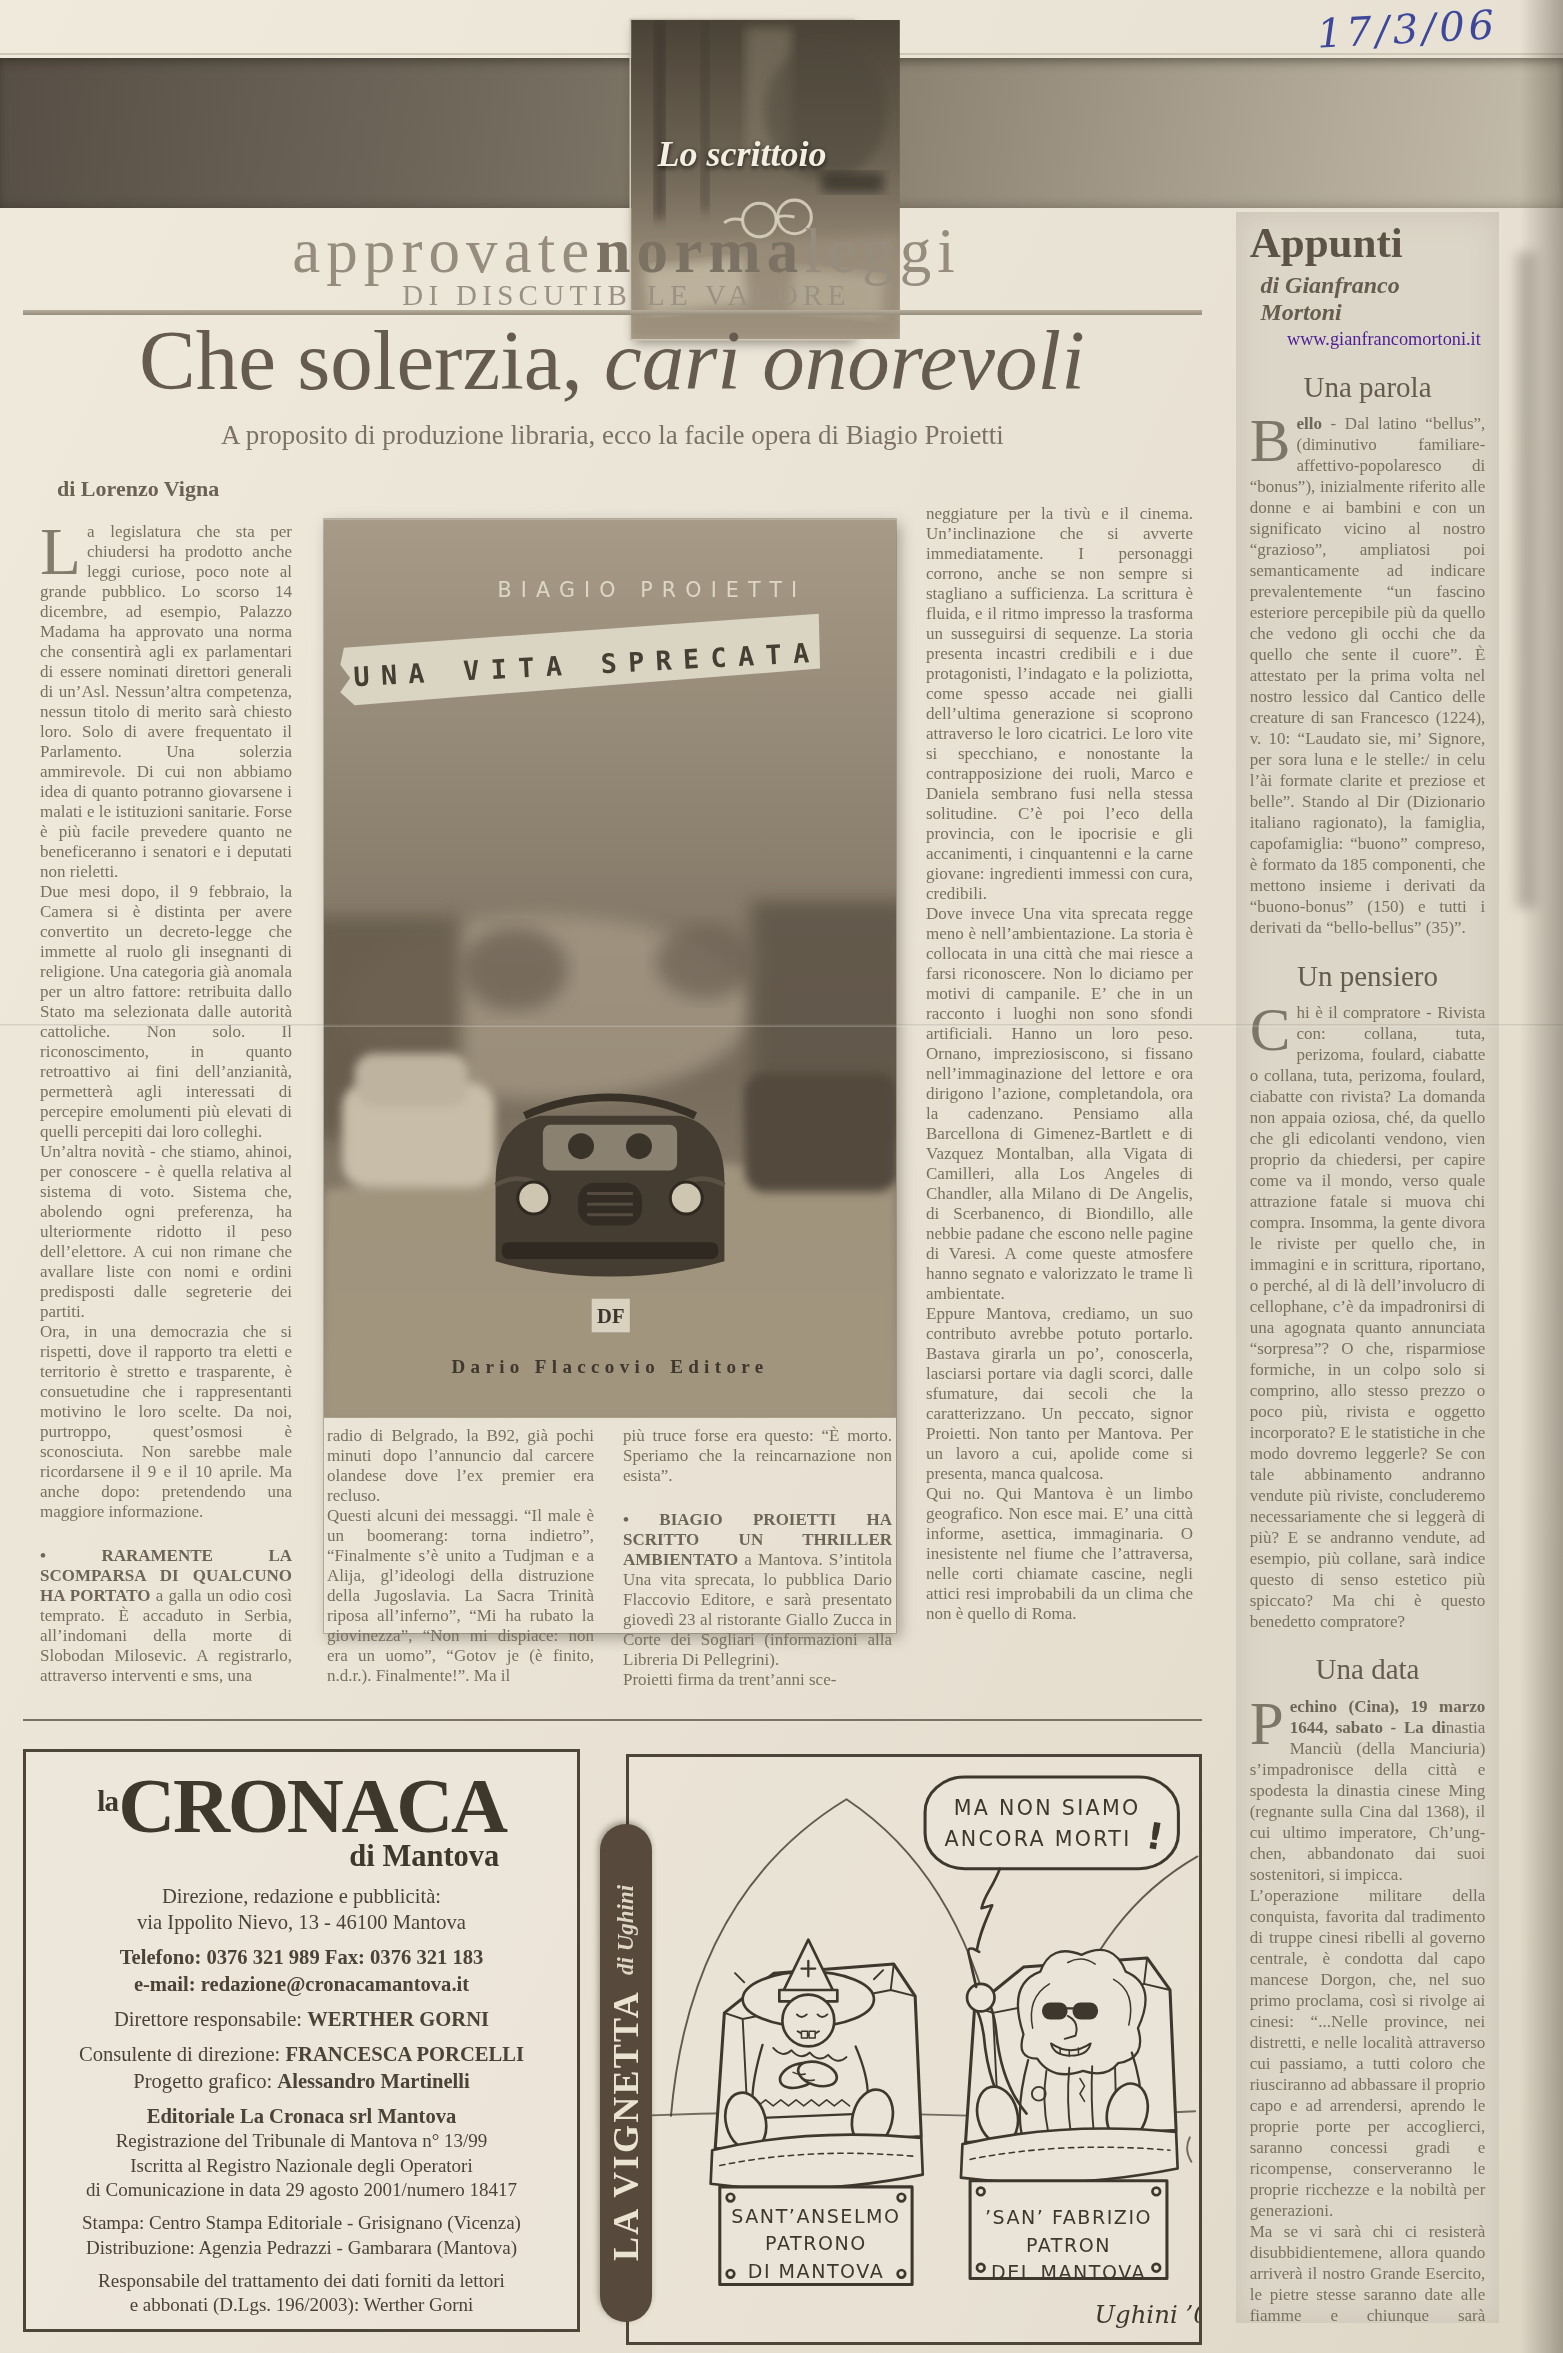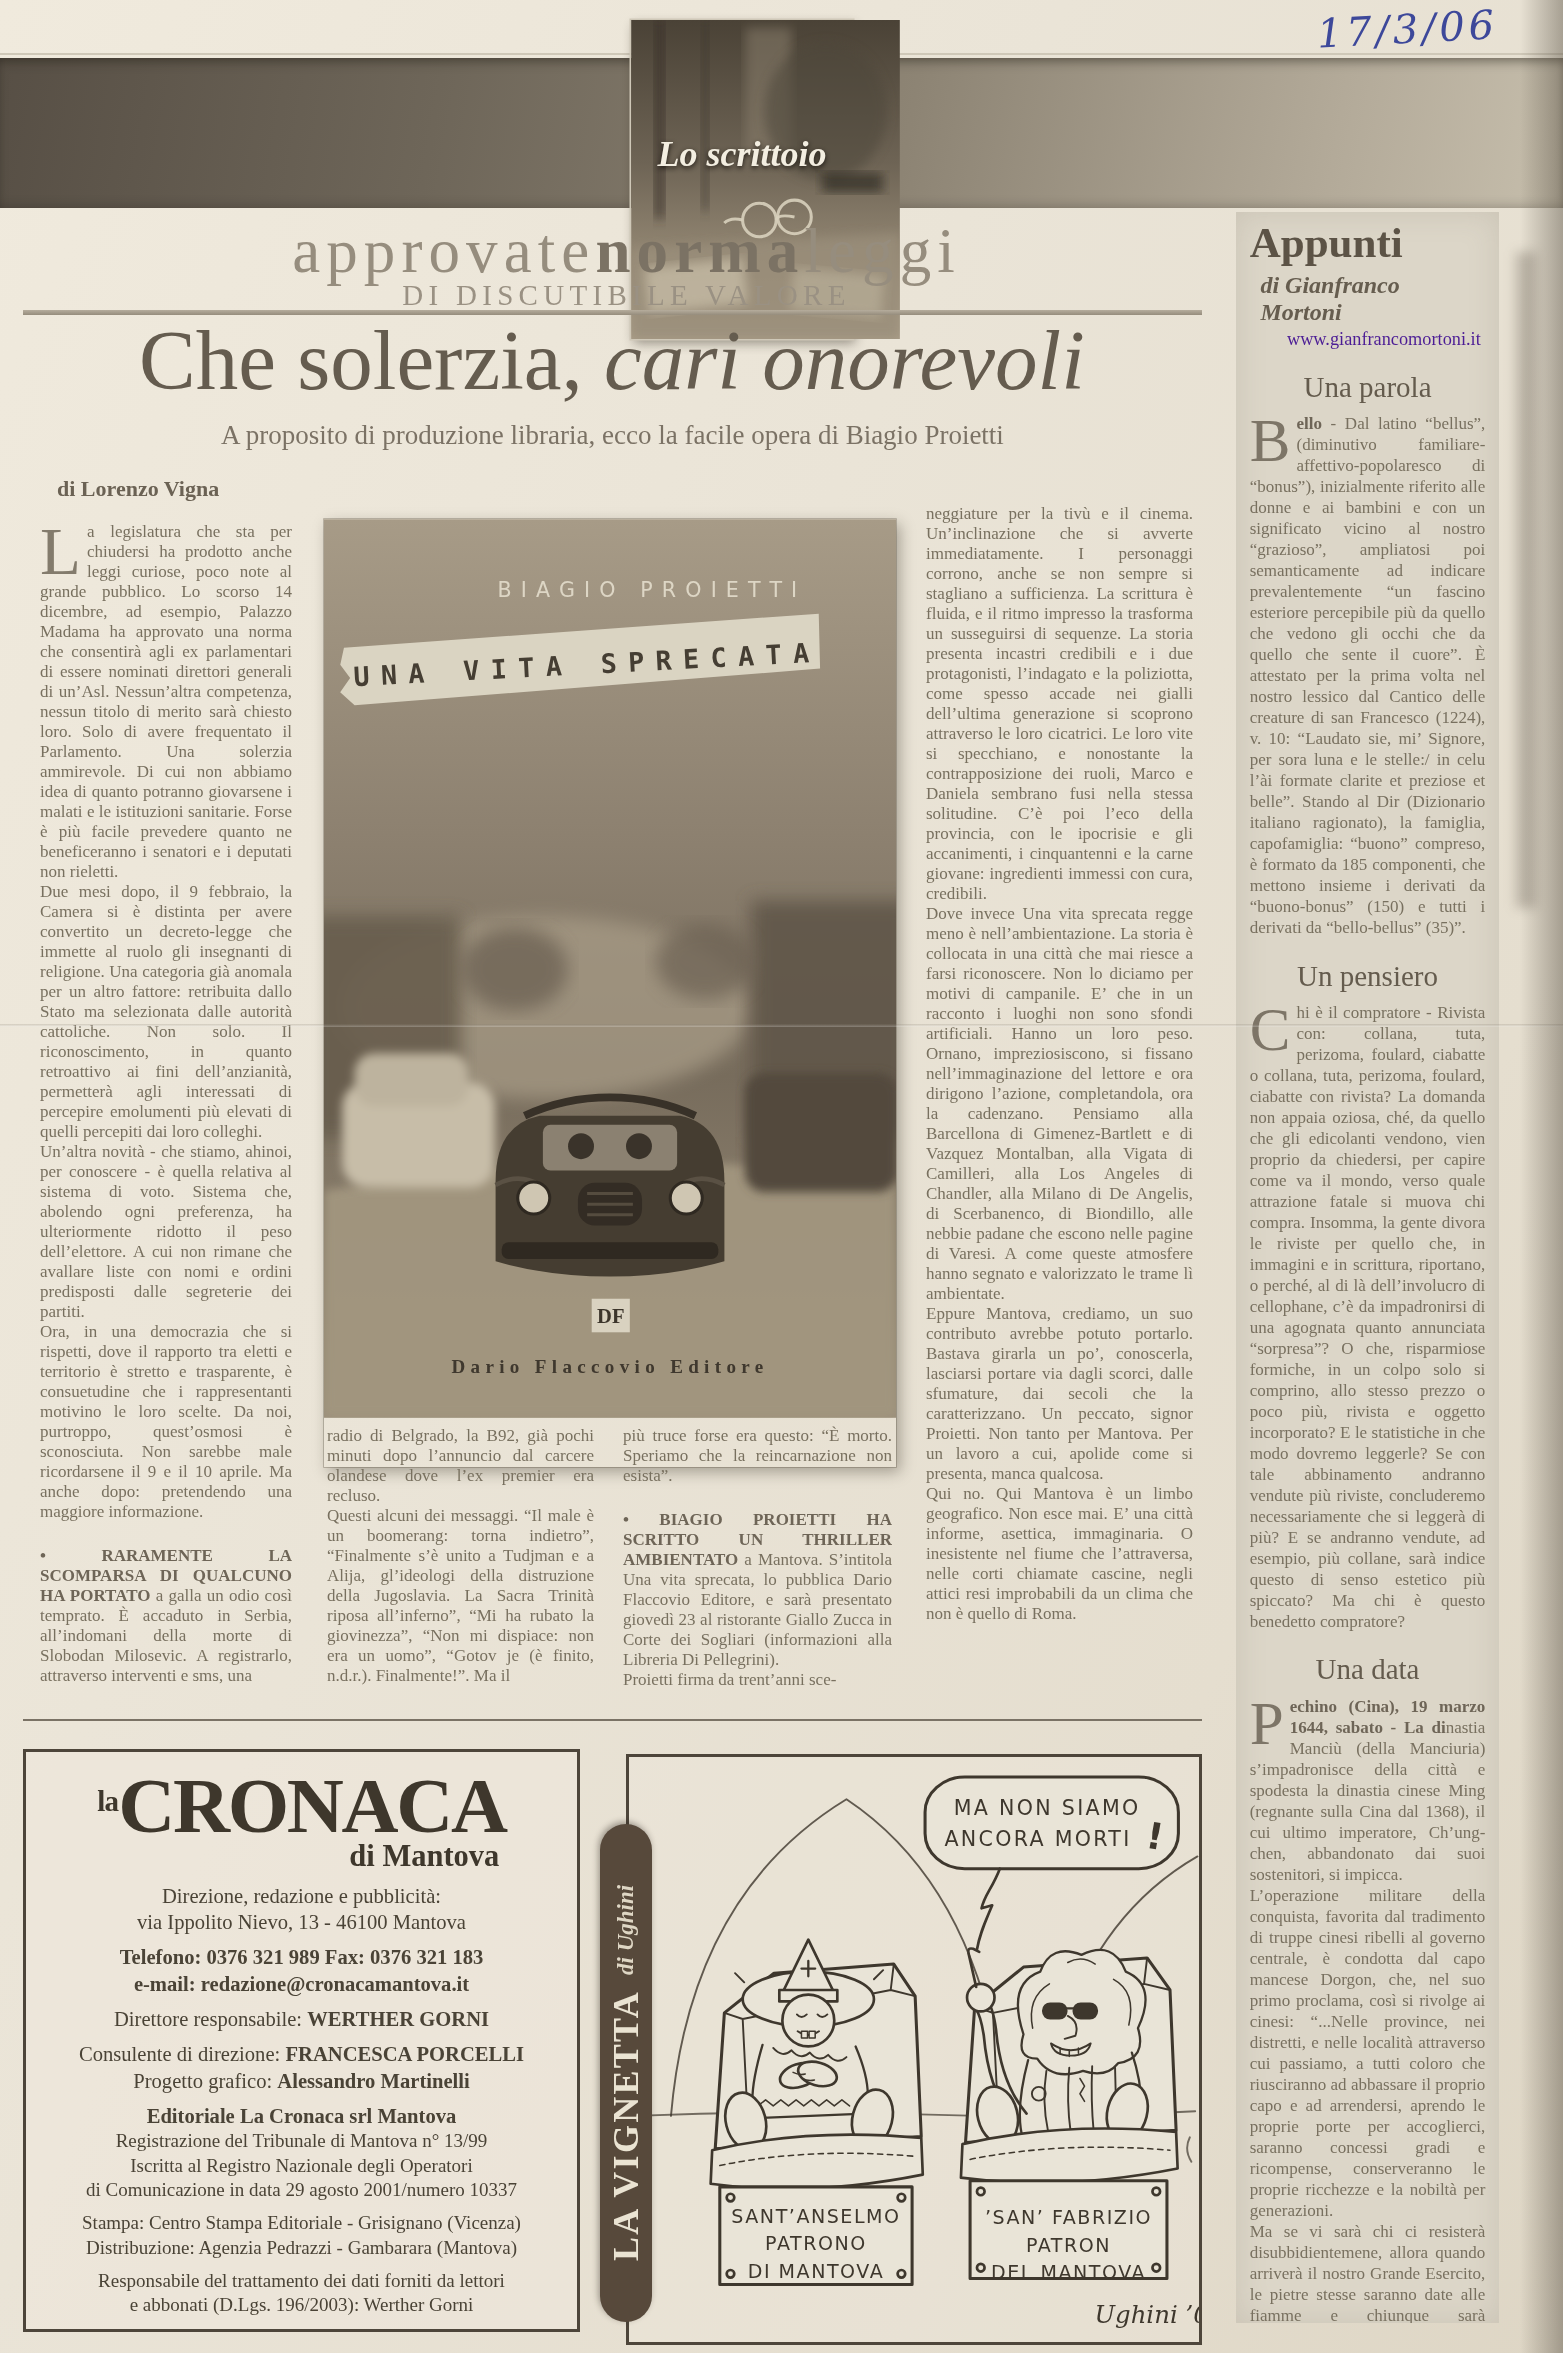--- a/index.html
+++ b/index.html
@@ -37,21 +37,21 @@
   .bodycol p{margin:0;}
   #col1{left:40px;top:522px;width:252px;height:1192px;}
   #col2{left:327px;top:1426px;width:267px;height:290px;}
   #col3{left:623px;top:1426px;width:269px;height:290px;}
   #col4{left:926px;top:504px;width:267px;height:1191px;}
   .dc{float:left;font-size:67px;line-height:53px;padding:3.1px 6.1px 0 0;color:#837b6c;}
   .bld{font-weight:700;color:#6e6557;}
   .gap{margin-top:24.4px !important;}
   .rule-2{left:23px;top:1719px;width:1179px;height:2.3px;background:#7a7265;}
   
-  .cover{left:324px;top:519px;width:572px;height:948px;box-shadow:0 0 0 0.8px rgba(90,80,65,.4), 3.8px 5.3px 13.7px rgba(40,33,24,.35);}
+  .cover{left:324px;top:519px;width:572px;height:1114px;box-shadow:0 0 0 0.8px rgba(90,80,65,.4), 3.8px 5.3px 13.7px rgba(40,33,24,.35);}
   
   .sidebar{left:1236px;top:212px;width:263px;height:2111px;background:#dcd6c8;overflow:hidden;
     box-shadow:inset 0 0 30.5px rgba(120,110,92,.18);padding:7.6px 13.7px 0 13.7px;box-sizing:border-box;}
   .ap-title{font-size:43px;font-weight:700;color:#5c5346;margin:1.5px 0 0 0;line-height:1;}
   .ap-byline{font-size:24px;font-weight:700;font-style:italic;color:#665d4f;margin:7.6px 0 0 10.7px;}
   .ap-url{font-size:18.3px;color:#4c1d95;text-align:right;margin:3.1px 4.6px 0 0;}
   .ap-head{text-align:center;font-size:29px;color:#645b4d;margin:21.4px 0 9.2px 0;}
   .ap-p{font-size:17px;line-height:21px;text-align:justify;color:#78705f;margin:0;}
   .ap-dc{float:left;font-size:61px;line-height:50px;padding:3.1px 6.1px 0 0;color:#7d7567;font-weight:400;}
   
@@ -217,21 +217,21 @@
     <div class="cr cr-grp">Direzione, redazione e pubblicità:</div>
     <div class="cr">via Ippolito Nievo, 13 - 46100 Mantova</div>
     <div class="cr cr-b cr-grp">Telefono: 0376 321 989  Fax: 0376 321 183</div>
     <div class="cr cr-b">e-mail: redazione@cronacamantova.it</div>
     <div class="cr cr-grp"><span>Direttore responsabile: </span><span class="cr-b">WERTHER GORNI</span></div>
     <div class="cr cr-grp"><span>Consulente di direzione: </span><span class="cr-b">FRANCESCA PORCELLI</span></div>
     <div class="cr"><span>Progetto grafico: </span><span class="cr-b">Alessandro Martinelli</span></div>
     <div class="cr cr-b cr-grp">Editoriale La Cronaca srl Mantova</div>
     <div class="cr cr-sm">Registrazione del Tribunale di Mantova n° 13/99</div>
     <div class="cr cr-sm">Iscritta al Registro Nazionale degli Operatori</div>
-    <div class="cr cr-sm">di Comunicazione in data 29 agosto 2001/numero 10337</div>
+    <div class="cr cr-sm">di Comunicazione in data 29 agosto 2001/numero 18417</div>
     <div class="cr cr-sm cr-grp">Stampa: Centro Stampa Editoriale - Grisignano (Vicenza)</div>
     <div class="cr cr-sm">Distribuzione: Agenzia Pedrazzi - Gambarara (Mantova)</div>
     <div class="cr cr-sm cr-grp">Responsabile del trattamento dei dati forniti da lettori</div>
     <div class="cr cr-sm">e abbonati (D.Lgs. 196/2003): Werther Gorni</div>
 
   </div>
 
   <div class="abs vign-box">
     <svg width="570" height="585" viewBox="0 0 747 766">
       <g stroke="#3e372d" fill="none" stroke-width="3.5" stroke-linecap="round" stroke-linejoin="round">

